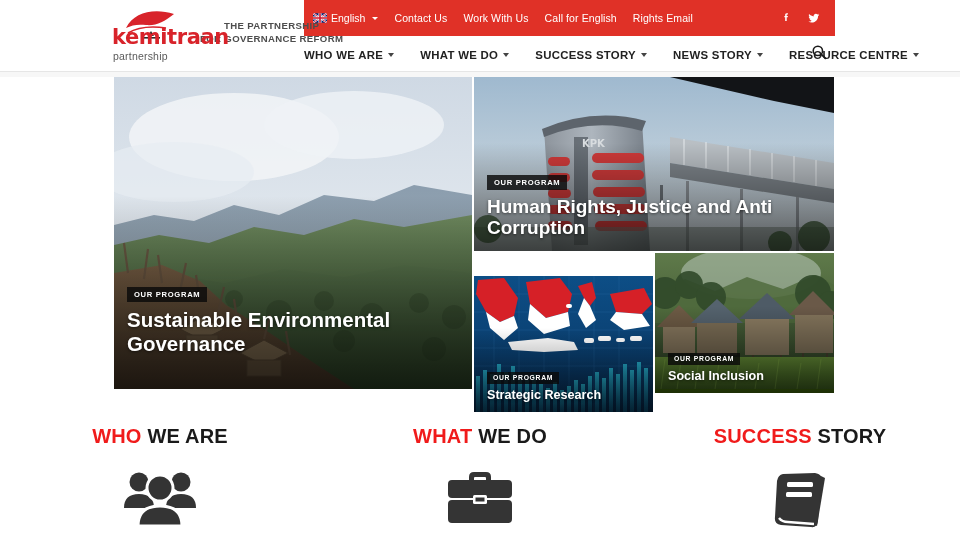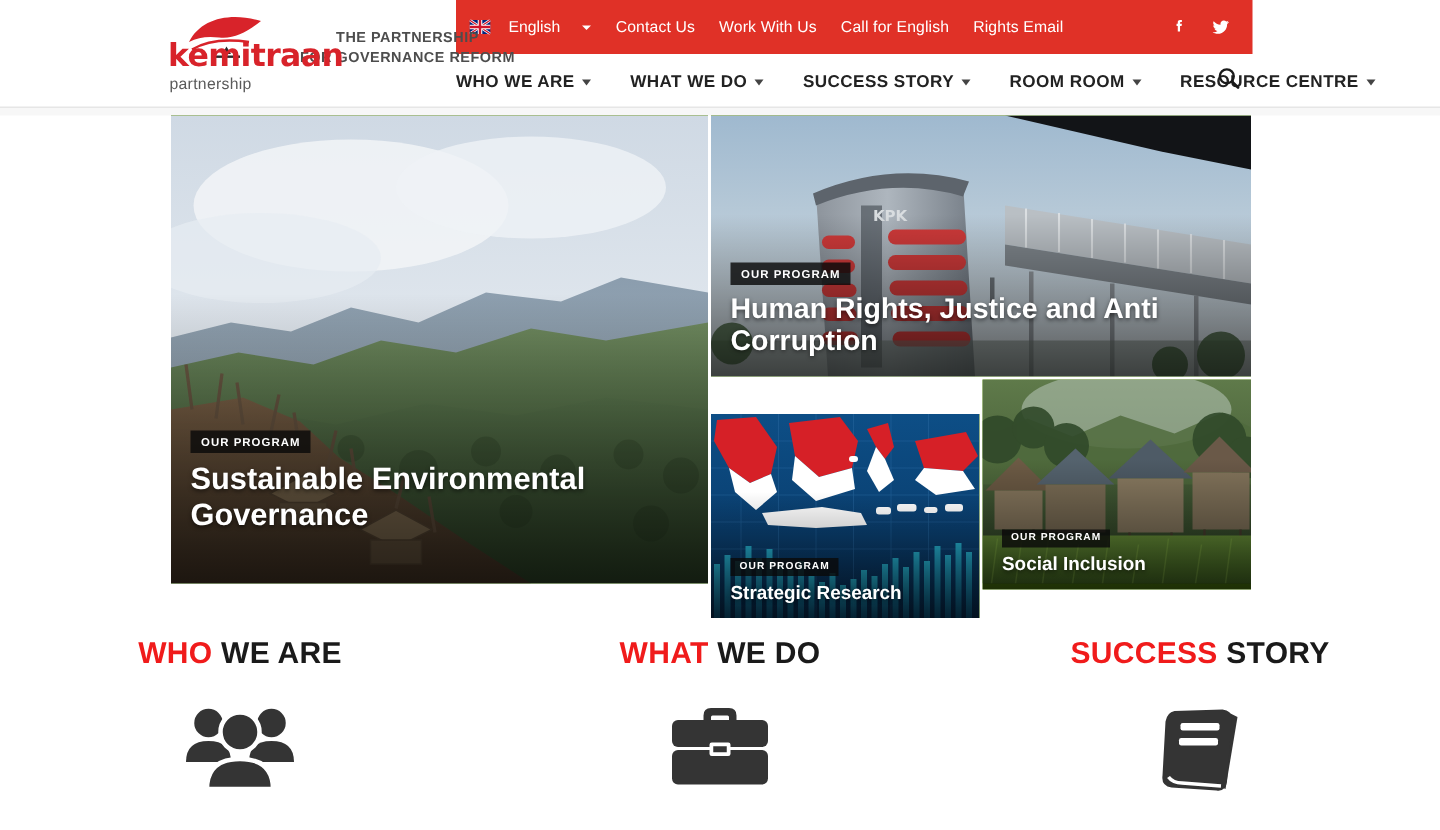--- a/index.html
+++ b/index.html
@@ -15,21 +15,21 @@
   .header { position: relative; width: 960px; height: 72px; background: #ffffff; }
   .header-hairline { position: absolute; left: 0; top: 71px; width: 960px; height: 1px; background: #e6e6e6; }
   .header-band { position: absolute; left: 0; top: 72px; width: 960px; height: 5px; background: #f7f7f7; }
 
   
   .topbar {
     position: absolute; left: 304px; top: 0; width: 531px; height: 36px;
     background: #e03127; display: flex; align-items: center;
   }
   .topbar-left { display: flex; align-items: center; padding-left: 9px; gap: 0px; }
-  .lang { display: flex; align-items: center; gap: 12px; margin-right: 16px; cursor: pointer; justify-content: center; }
+  .lang { display: flex; align-items: center; gap: 4px; margin-right: 16px; cursor: pointer; justify-content: center; }
   .flag {
     width: 14px; height: 10px; display: block; border-radius: 1px;
   }
   .topbar a {
     color: #ffffff; font-size: 10.5px; text-decoration: none; white-space: nowrap;
     margin-right: 16px; letter-spacing: 0.1px;
   }
   .lang-label { color: #fff; font-size: 10.5px; }
   .caret-tiny { display: inline-block; width: 0; height: 0;
     border-left: 3px solid transparent; border-right: 3px solid transparent;
@@ -165,21 +165,21 @@
       </div>
       <div class="navitem">
         <span>WHAT WE DO</span>
         <span class="caret"></span>
       </div>
       <div class="navitem">
         <span>SUCCESS STORY</span>
         <span class="caret"></span>
       </div>
       <div class="navitem">
-        <span>ROOM ROOM</span>
+        <span>NEWS STORY</span>
         <span class="caret"></span>
       </div>
       <div class="navitem">
         <span>RESOURCE CENTRE</span>
         <span class="caret"></span>
       </div>
     </nav>
 
     <div class="search-btn">
       <svg width="18" height="18" viewBox="0 0 24 24">

